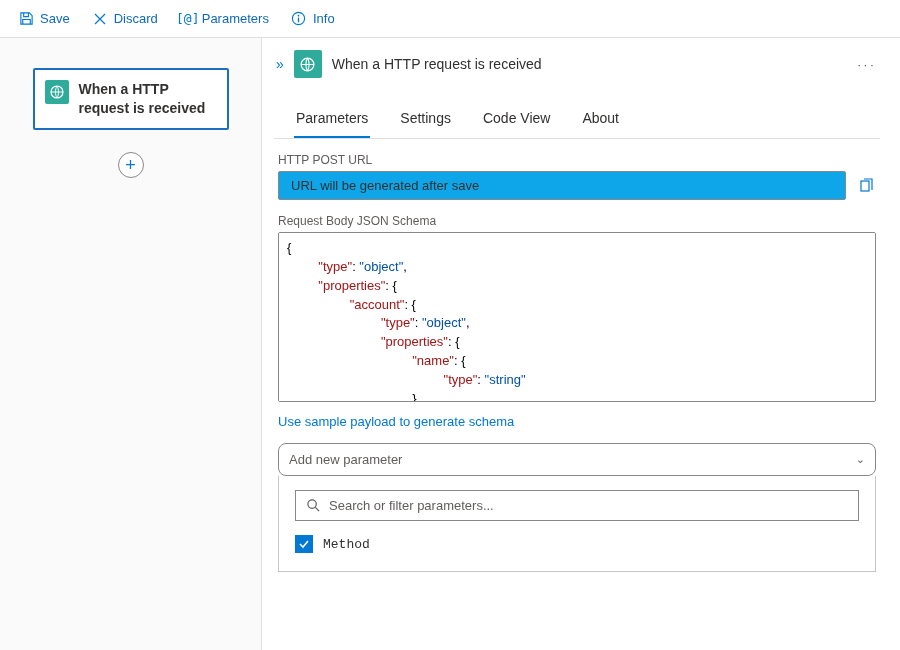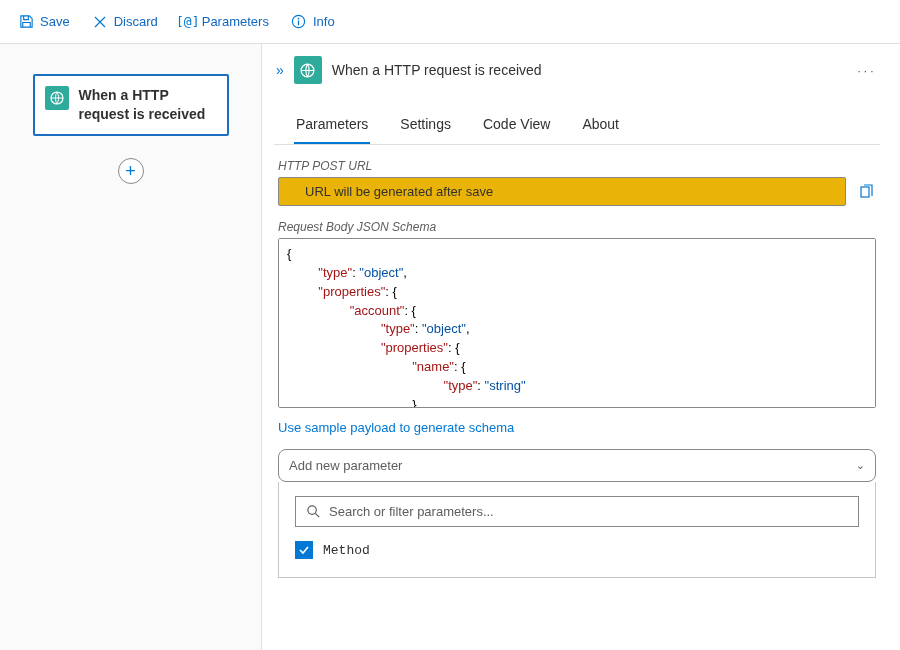--- a/index.html
+++ b/index.html
@@ -1,18 +1,18 @@
 <!DOCTYPE html>
 <html><head>
 <meta charset="utf-8">
 <style>
   * { box-sizing: border-box; margin: 0; padding: 0; font-family: "Segoe UI", Arial, sans-serif; }
   body { width: 900px; height: 650px; overflow: hidden; background: #fff; color: #323130; font-size: 13px; }
 
-  .toolbar { display: flex; align-items: center; height: 44px; padding: 0 8px; border-bottom: 1px solid #e1dfdd; gap: 2px; }
+  .toolbar { display: flex; align-items: center; height: 38px; padding: 0 8px; border-bottom: 1px solid #e1dfdd; gap: 2px; }
   .toolbar-btn { display: flex; align-items: center; gap: 6px; padding: 4px 10px; background: none; border: none; color: #1068bf; font-size: 13px; cursor: pointer; }
   .toolbar-btn .ic { display: inline-flex; width: 16px; height: 16px; align-items: center; justify-content: center; }
 
   .main { display: flex; height: calc(100% - 36px); }
   .canvas { width: 262px; padding: 30px 16px; border-right: 1px solid #e1dfdd; background: #fafafa; display: flex; flex-direction: column; align-items: center; }
   .trigger-card { width: 196px; background: #fff; border: 2px solid #1b6ec2; border-radius: 2px; display: flex; padding: 10px; gap: 10px; align-items: flex-start; }
   .trigger-card .badge { width: 24px; height: 24px; background: #2fab9b; border-radius: 2px; display: flex; align-items: center; justify-content: center; flex-shrink: 0; }
   .trigger-card .label { font-size: 14px; line-height: 1.35; font-weight: 600; color: #323130; }
   .add-btn { margin-top: 22px; width: 26px; height: 26px; border: 1px solid #8a8886; border-radius: 50%; background: #fff; display: flex; align-items: center; justify-content: center; color: #0078d4; cursor: pointer; font-size: 18px; line-height: 1; }
 
@@ -21,23 +21,23 @@
   .expand-btn { color: #0078d4; font-size: 14px; cursor: pointer; }
   .panel-header .badge { width: 28px; height: 28px; background: #2fab9b; border-radius: 2px; display: flex; align-items: center; justify-content: center; }
   .panel-title { font-size: 14px; font-weight: 400; }
   .panel-header .more { margin-left: auto; color: #605e5c; letter-spacing: 2px; cursor: pointer; padding: 0 4px; }
 
   .tabs { display: flex; gap: 28px; margin-top: 26px; padding-left: 20px; border-bottom: 1px solid #e1dfdd; }
   .tab { padding: 6px 2px 10px; font-size: 14px; color: #323130; cursor: pointer; border-bottom: 2px solid transparent; }
   .tab.active { border-bottom: 2px solid #0078d4; color: #323130; }
 
   .form-area { padding: 14px 4px 0 4px; overflow-y: auto; flex: 1; }
-  .field-label { font-size: 12px; color: #605e5c; margin-bottom: 4px; display: block; font-style: italic; }
+  .field-label { font-size: 12px; color: #605e5c; margin-bottom: 4px; display: block; }
   .url-row { display: flex; align-items: center; gap: 10px; margin-bottom: 14px; }
-  .url-box { flex: 1; background: #eab308; color: #323130; border: 1px solid #8a8886; padding: 6px 26px; font-size: 13px; border-radius: 2px; }
+  .url-box { flex: 1; background: #0ea5e9; color: #323130; border: 1px solid #8a8886; padding: 6px 12px; font-size: 13px; border-radius: 2px; }
   .copy-btn { color: #0078d4; cursor: pointer; padding: 2px; }
 
   .schema-box { width: 100%; height: 170px; border: 1px solid #8a8886; border-radius: 2px; padding: 6px 8px; font-family: Consolas, monospace; font-size: 13px; line-height: 1.45; overflow-y: scroll; white-space: pre; color: #000; background: #fff; resize: none; }
   .tok-k { color: #a31515; }
   .tok-s { color: #0451a5; }
   .tok-p { color: #000; }
 
   .link { color: #0078d4; font-size: 13px; text-decoration: none; cursor: pointer; display: inline-block; margin-top: 12px; margin-bottom: 14px; }
 
   .dropdown { border: 1px solid #8a8886; border-radius: 8px; padding: 8px 10px; display: flex; justify-content: space-between; align-items: center; font-size: 13px; color: #605e5c; cursor: pointer; }

